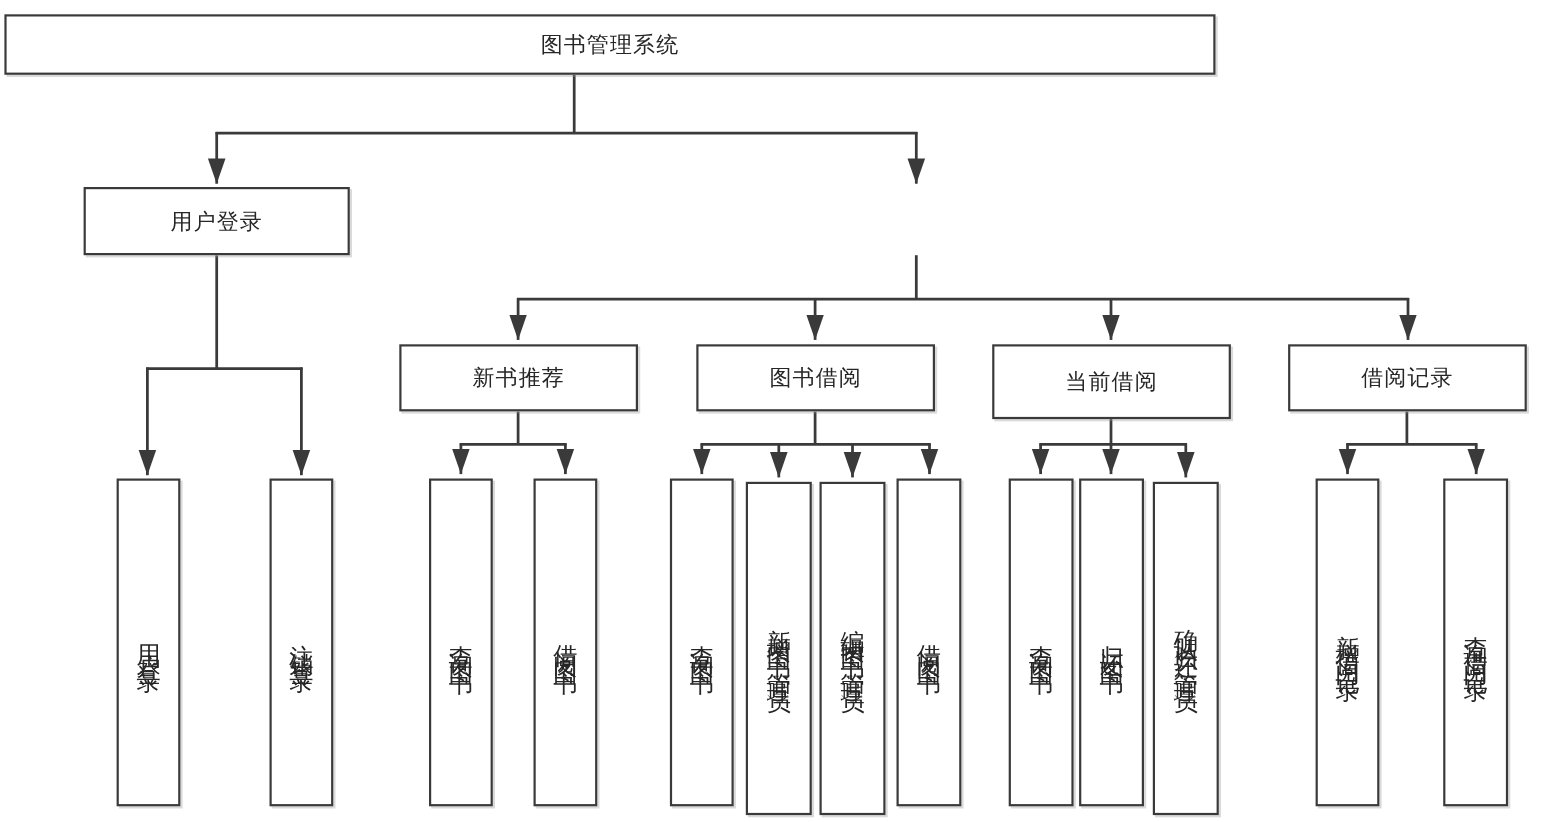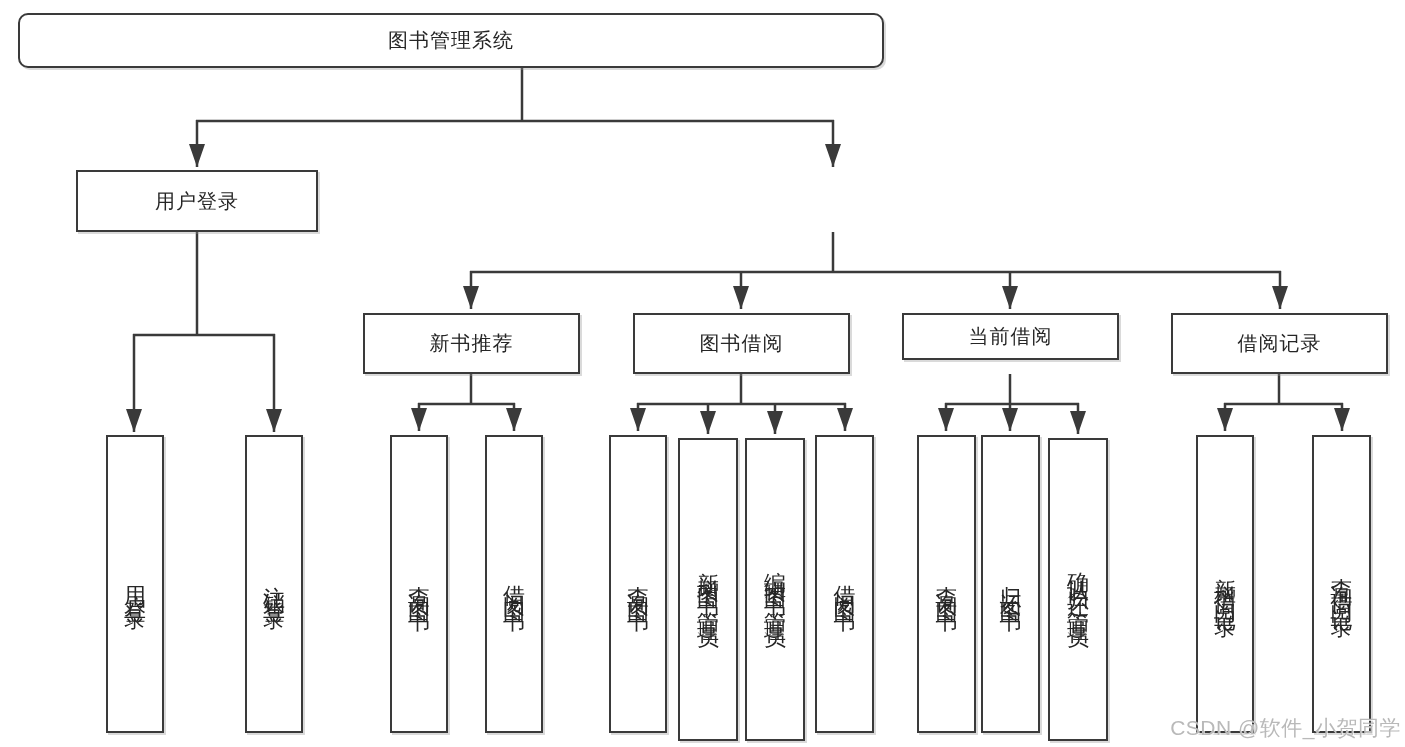--- a/index.html
+++ b/index.html
@@ -103,42 +103,41 @@
     <line x1="946" y1="403" x2="946" y2="431" marker-end="url(#arrow)"></line>
     <line x1="1010" y1="403" x2="1010" y2="431" marker-end="url(#arrow)"></line>
     <line x1="1078" y1="403" x2="1078" y2="434" marker-end="url(#arrow)"></line>
 
     <line x1="1279" y1="374" x2="1279" y2="404"></line>
     <line x1="1224" y1="404" x2="1343" y2="404"></line>
     <line x1="1225" y1="403" x2="1225" y2="431" marker-end="url(#arrow)"></line>
     <line x1="1342" y1="403" x2="1342" y2="431" marker-end="url(#arrow)"></line>
   </svg>
 
-  <div class="node h" style="left:18px; top:13px; width:866px; height:55px;border-radius:10px;">图书管理系统</div>
+  <div class="node h" style="left:4px; top:13px; width:1101px; height:55px;">图书管理系统</div>
 
   <div class="node h" style="left:76px; top:170px; width:242px; height:62px;">用户登录</div>
 
   <div class="node h" style="left:633px; top:313px; width:217px; height:61px;">图书借阅</div>
   <div class="node h" style="left:363px; top:313px; width:217px; height:61px;">新书推荐</div>
-  <div class="node h" style="left:902px; top:313px; width:217px; height:47px;">当前借阅</div>
+  <div class="node h" style="left:902px; top:313px; width:217px; height:68px;">当前借阅</div>
   <div class="node h" style="left:1171px; top:313px; width:217px; height:61px;">借阅记录</div>
 
   <div class="node v" style="left:106px; top:435px; width:58px; height:298px;">用户登录</div>
   <div class="node v" style="left:245px; top:435px; width:58px; height:298px;">注销登录</div>
 
   <div class="node v" style="left:390px; top:435px; width:58px; height:298px;">查询图书</div>
   <div class="node v" style="left:485px; top:435px; width:58px; height:298px;">借阅图书</div>
 
   <div class="node v" style="left:609px; top:435px; width:58px; height:298px;">查询图书</div>
   <div class="node v" style="left:678px; top:438px; width:60px; height:303px;">新增图书（管理员）</div>
   <div class="node v" style="left:745px; top:438px; width:60px; height:303px;">编辑图书（管理员）</div>
   <div class="node v" style="left:815px; top:435px; width:59px; height:298px;">借阅图书</div>
 
   <div class="node v" style="left:917px; top:435px; width:59px; height:298px;">查询图书</div>
   <div class="node v" style="left:981px; top:435px; width:59px; height:298px;">归还图书</div>
   <div class="node v" style="left:1048px; top:438px; width:60px; height:303px;">确认归还（管理员）</div>
 
   <div class="node v" style="left:1196px; top:435px; width:58px; height:298px;">新增借阅记录</div>
   <div class="node v" style="left:1312px; top:435px; width:59px; height:298px;">查询借阅记录</div>
 
-  <div class="watermark">CSDN @软件_小贺同学</div>
 
 </div>
 
 </body></html>

